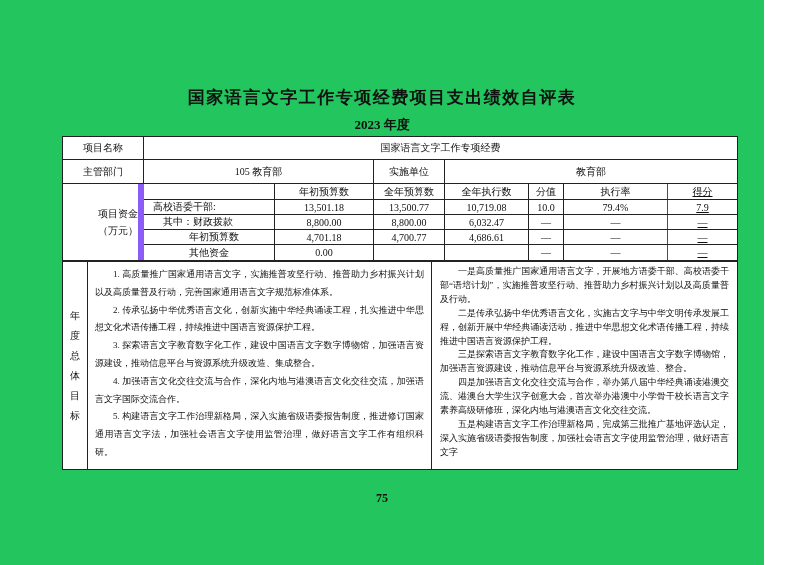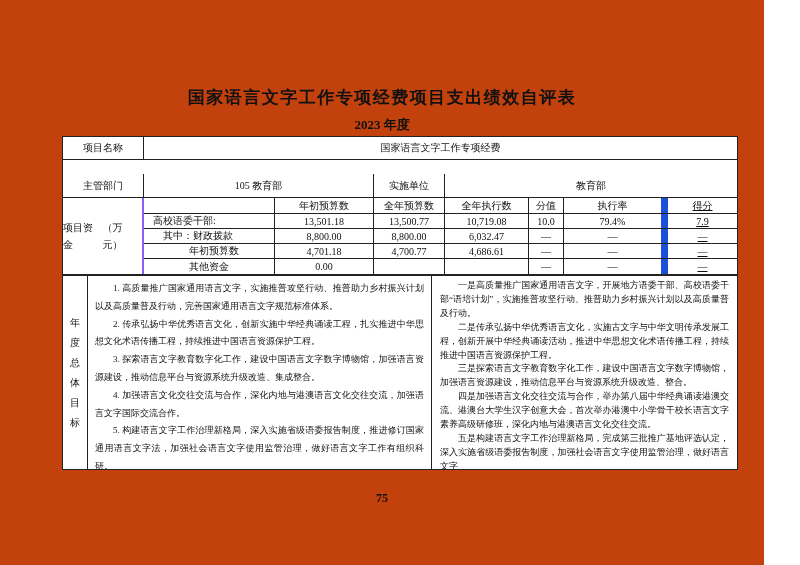--- a/index.html
+++ b/index.html
@@ -2,21 +2,21 @@
 <html><head>
 <meta charset="utf-8">
 <style>
   * { box-sizing: border-box; }
   html,body { margin:0; padding:0; }
   body {
     width:800px; height:565px; background:#ffffff;
     font-family:"Liberation Serif","DejaVu Serif",serif;
     color:#111;
   }
-  .page { position:relative; width:764px; height:565px; background:#c2410c; overflow:hidden; }
+  .page { position:relative; width:764px; height:565px; background:#22c55e; overflow:hidden; }
 
   .title {
     position:absolute; top:86px; left:0; width:100%;
     text-align:center; font-size:17px; font-weight:bold; letter-spacing:1.5px;
   }
   .subtitle {
     position:absolute; top:116px; left:0; width:100%;
     text-align:center; font-size:13px; font-weight:bold;
   }
 
@@ -31,37 +31,37 @@
   .row-a { display:flex; height:23px; border-bottom:1px solid #222; }
   .a-label { width:81px; border-right:1px solid #222; }
   .a-wide { flex:1; }
   .a-supervisor { width:230px; border-right:1px solid #222; }
   .a-impl-label { width:71px; border-right:1px solid #222; }
   .a-impl { flex:1; }
 
   
   .sec-b { display:flex; border-top:1px solid #222; border-bottom:1px solid #222; }
   .b-label {
-    width:81px; border-right:2px solid #8b5cf6;
-    display:flex; align-items:center; justify-content:center;
+    width:81px; border-right:6px solid #8b5cf6;
+    display:flex; flex-direction:column; align-items:flex-end; justify-content:center;
     line-height:1.7;
   }
   .b-rows { flex:1; display:flex; flex-direction:column; }
   .b-row { display:flex; height:15px; border-bottom:1px solid #222; }
   .b-row.header { height:16px; }
   .b-row:last-child { border-bottom:none; }
   .b-name { width:131px; border-right:1px solid #222; justify-content:flex-start; }
   .ind-a { padding-left:9px; }
   .ind-b { padding-left:19px; }
   .ind-c { padding-left:45px; }
   .b-c1 { width:99px; border-right:1px solid #222; }
   .b-c2 { width:71px; border-right:1px solid #222; }
   .b-c3 { width:84px; border-right:1px solid #222; }
   .b-c4 { width:35px; border-right:1px solid #222; }
-  .b-c5 { width:104px; border-right:7px solid #1d4ed8; }
+  .b-c5 { width:104px; border-right:1px solid #1d4ed8; }
   .b-c6 { flex:1;text-decoration:underline; }
 
   
   .sec-c { flex:1; display:flex; border-top:1px solid #222; min-height:0; }
   .c-label { width:25px; border-right:1px solid #222; display:flex; align-items:center; justify-content:center; }
   .c-label-text { width:11px; line-height:2.0; text-align:center; word-break:break-all; font-size:10px; }
   .c-main { flex:1; display:flex; flex-direction:column; min-height:0; }
   .c-headers { display:flex; height:17px; border-bottom:1px solid #222; flex:0 0 auto; }
   .c-h1 { width:344px; border-right:1px solid #222; }
   .c-h2 { flex:1; }
@@ -85,21 +85,21 @@
 
   <div class="title">国家语言文字工作专项经费项目支出绩效自评表</div>
   <div class="subtitle">2023 年度</div>
 
   <div class="doc-table">
 
     <div class="row-a">
       <div class="cell a-label">项目名称</div>
       <div class="cell a-wide">国家语言文字工作专项经费</div>
     </div>
-    <div class="row-a" style="border-bottom:none;margin-top:14px;">
+    <div class="row-a" style="border-bottom:none;">
       <div class="cell a-label">主管部门</div>
       <div class="cell a-supervisor">105 教育部</div>
       <div class="cell a-impl-label">实施单位</div>
       <div class="cell a-impl">教育部</div>
     </div>
 
     <div class="sec-b">
       <div class="b-label">
         <div>项目资金</div>
         <div>（万元）</div>

